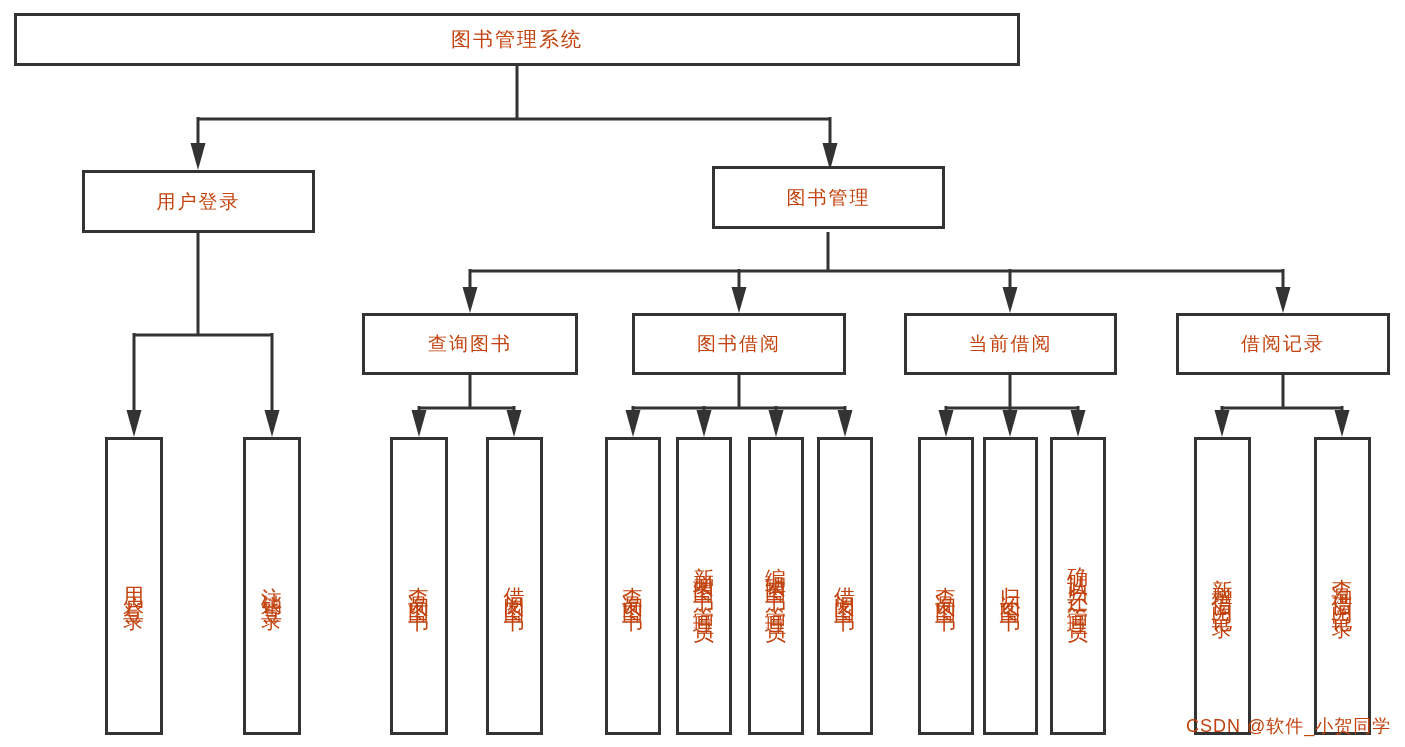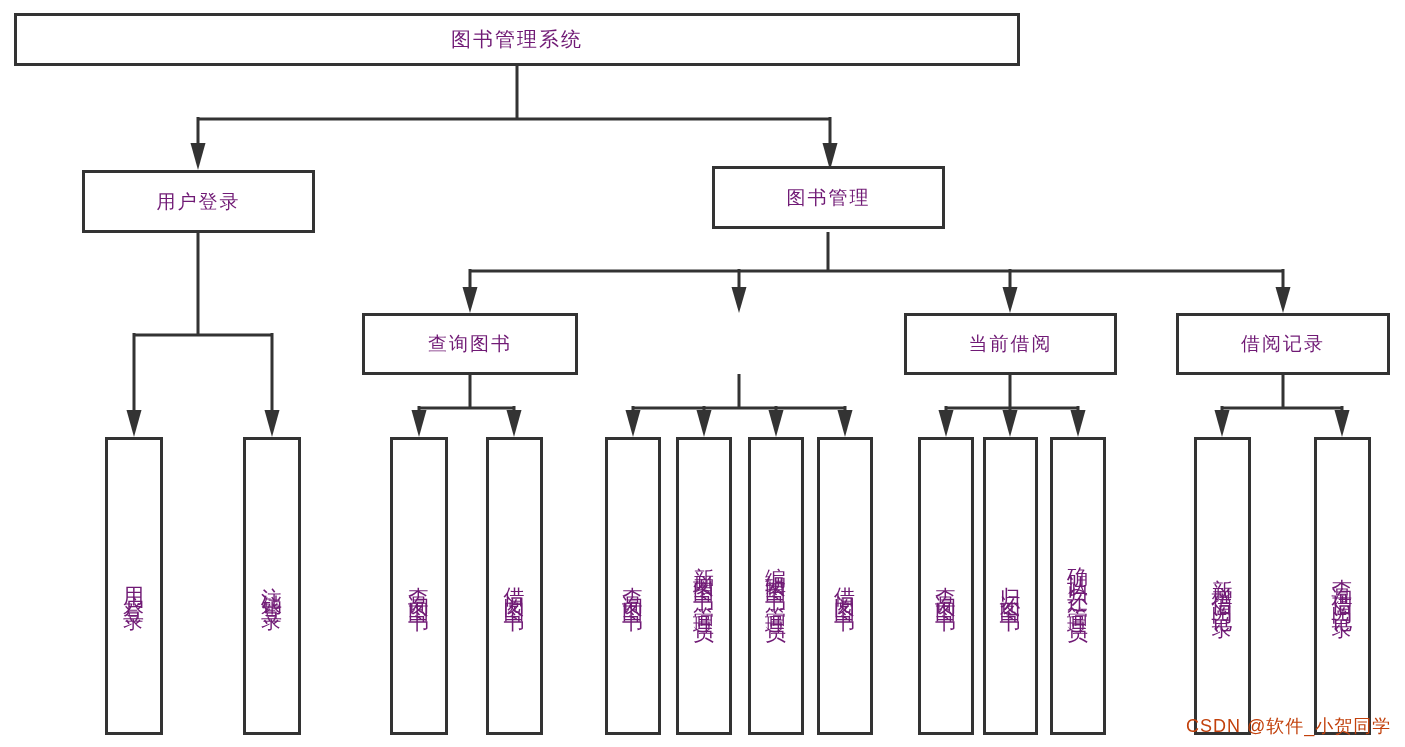--- a/index.html
+++ b/index.html
@@ -3,21 +3,21 @@
 <meta charset="utf-8">
 <style>
   html,body{margin:0;padding:0;background:#ffffff;}
   body{font-family:"Liberation Sans","DejaVu Sans",sans-serif;color:#333333;}
   .canvas{position:relative;width:1405px;height:747px;background:#ffffff;overflow:hidden;}
   svg.connectors{position:absolute;left:0;top:0;z-index:1;}
   .node{
     position:absolute;z-index:2;background:#ffffff;
     border:3px solid #333333;box-sizing:border-box;
     display:flex;align-items:center;justify-content:center;
-    color:#701a75;
+    color:#c2410c;
   }
   .node.h span{font-size:19px;letter-spacing:2px;white-space:nowrap;}
   .node.root span{font-size:20px;letter-spacing:2px;}
   .node.v span{
     writing-mode:vertical-rl;text-orientation:mixed;
     font-size:21px;letter-spacing:8px;line-height:1;
   }
   .watermark{
     position:absolute;z-index:3;left:1186px;top:714px;
     font-size:18px;color:#c2410c;letter-spacing:1px;white-space:nowrap;
@@ -68,20 +68,23 @@
   <div class="node h" style="left:82px;top:170px;width:233px;height:63px">
     <span>用户登录</span>
   </div>
   <div class="node h" style="left:712px;top:166px;width:233px;height:63px">
     <span>图书管理</span>
   </div>
 
   <div class="node h" style="left:362px;top:313px;width:216px;height:62px">
     <span>查询图书</span>
   </div>
+  <div class="node h" style="left:632px;top:313px;width:214px;height:62px">
+    <span>图书借阅</span>
+  </div>
   <div class="node h" style="left:904px;top:313px;width:213px;height:62px">
     <span>当前借阅</span>
   </div>
   <div class="node h" style="left:1176px;top:313px;width:214px;height:62px">
     <span>借阅记录</span>
   </div>
 
   <div class="node v" style="left:105px;top:437px;width:58px;height:298px">
     <span>用户登录</span>
   </div>

